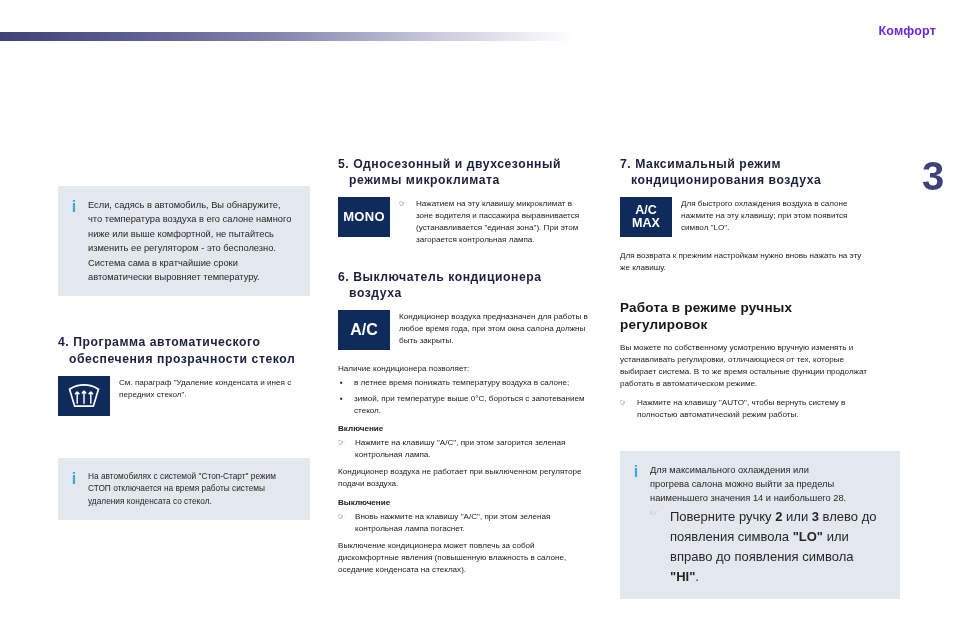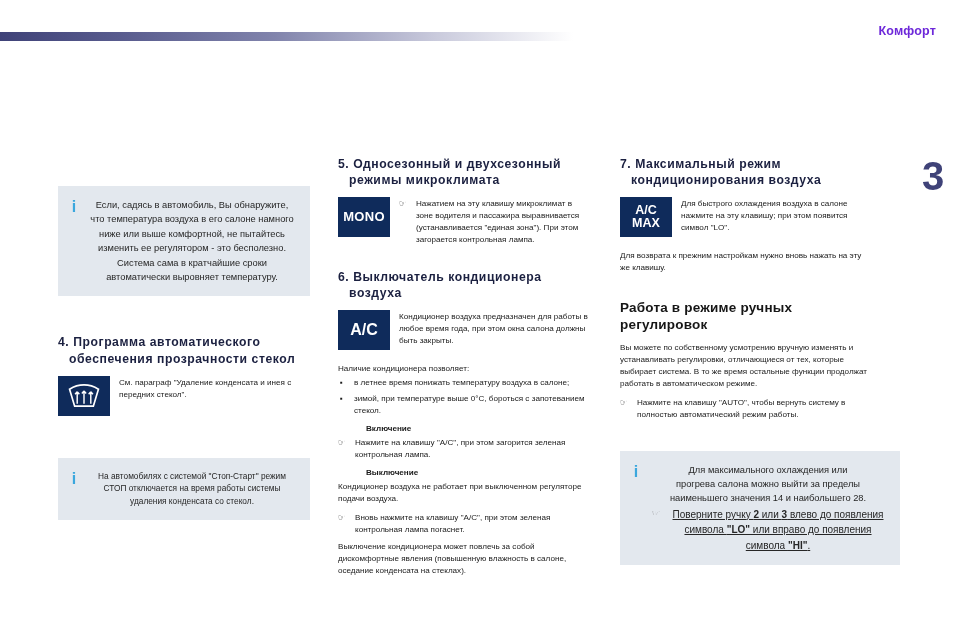--- a/index.html
+++ b/index.html
@@ -73,21 +73,21 @@
     letter-spacing: .2px;
   }
 
   p.body {
     margin: 0 0 7px 0;
     font-size: 8.1px;
     color: #1a1a1a;
     line-height: 1.48;
   }
   p.body.tight { margin-bottom: 2px; }
-  p.lead { font-weight: bold; margin-left: 28px; }
+  p.lead { font-weight: bold; }
 
   
   .icon-row { display: flex; gap: 9px; align-items: flex-start; margin-bottom: 9px; }
   .icon-box {
     flex: 0 0 auto;
     width: 52px; height: 40px;
     background: #0f2b5b;
     color: #ffffff;
     display: flex; flex-direction: column;
     align-items: center; justify-content: center;
@@ -126,32 +126,32 @@
   .info-i {
     flex: 0 0 auto;
     color: #3ba7dd;
     font-weight: bold;
     font-size: 16px;
     line-height: 1;
     padding-top: 1px;
     width: 8px;
     text-align: center;
   }
-  .info-body { flex: 1 1 auto; text-align: center; }
+  .info-body { flex: 1 1 auto; }
   .info-body p {
     margin: 0;
     font-size: 9.3px;
     color: #262626;
     line-height: 1.55;
   }
   .info-box.small .info-body p { font-size: 8.3px; line-height: 1.55; }
 
   .info-ptr-row { display: flex; gap: 8px; align-items: flex-start; margin-top: 1px; }
   .info-ptr-hand { flex: 0 0 auto; font-size: 9px; color: #3a3a3a; width: 12px; padding-top: 1px; }
-  .info-ptr-text { flex: 1 1 auto; font-size: 10px; line-height: 1.55; color: #262626; text-decoration: underline; }
+  .info-ptr-text { flex: 1 1 auto; font-size: 13px; line-height: 1.55; color: #262626; }
   b { font-weight: bold; }
 
   
   .watermark {
     position: absolute;
     right: 6px; bottom: 3px;
     font-size: 15px;
     color: #b9b9b9;
     letter-spacing: .3px;
   }
@@ -252,23 +252,23 @@
       <div class="dash-row">
         <div class="dash-mark">▪</div>
         <div class="dash-text">зимой, при температуре выше 0°C, бороться с запотеванием стекол.</div>
       </div>
 
       <p class="body lead tight" style="margin-top:6px;">Включение</p>
       <div class="ptr-row">
         <div class="ptr-hand">☞</div>
         <div class="ptr-text">Нажмите на клавишу "A/C", при этом загорится зеленая контрольная лампа.</div>
       </div>
+      <p class="body">Кондиционер воздуха не работает при выключенном регуляторе подачи воздуха.</p>
+
       <p class="body lead tight" style="margin-top:6px;">Выключение</p>
-
-      <p class="body">Кондиционер воздуха не работает при выключенном регуляторе подачи воздуха.</p>
       <div class="ptr-row">
         <div class="ptr-hand">☞</div>
         <div class="ptr-text">Вновь нажмите на клавишу "A/C", при этом зеленая контрольная лампа погаснет.</div>
       </div>
       <p class="body">Выключение кондиционера может повлечь за собой дискомфортные явления (повышенную влажность в салоне, оседание конденсата на стеклах).</p>
     </div>
   </div>
 
   <div class="col col-right">
 

